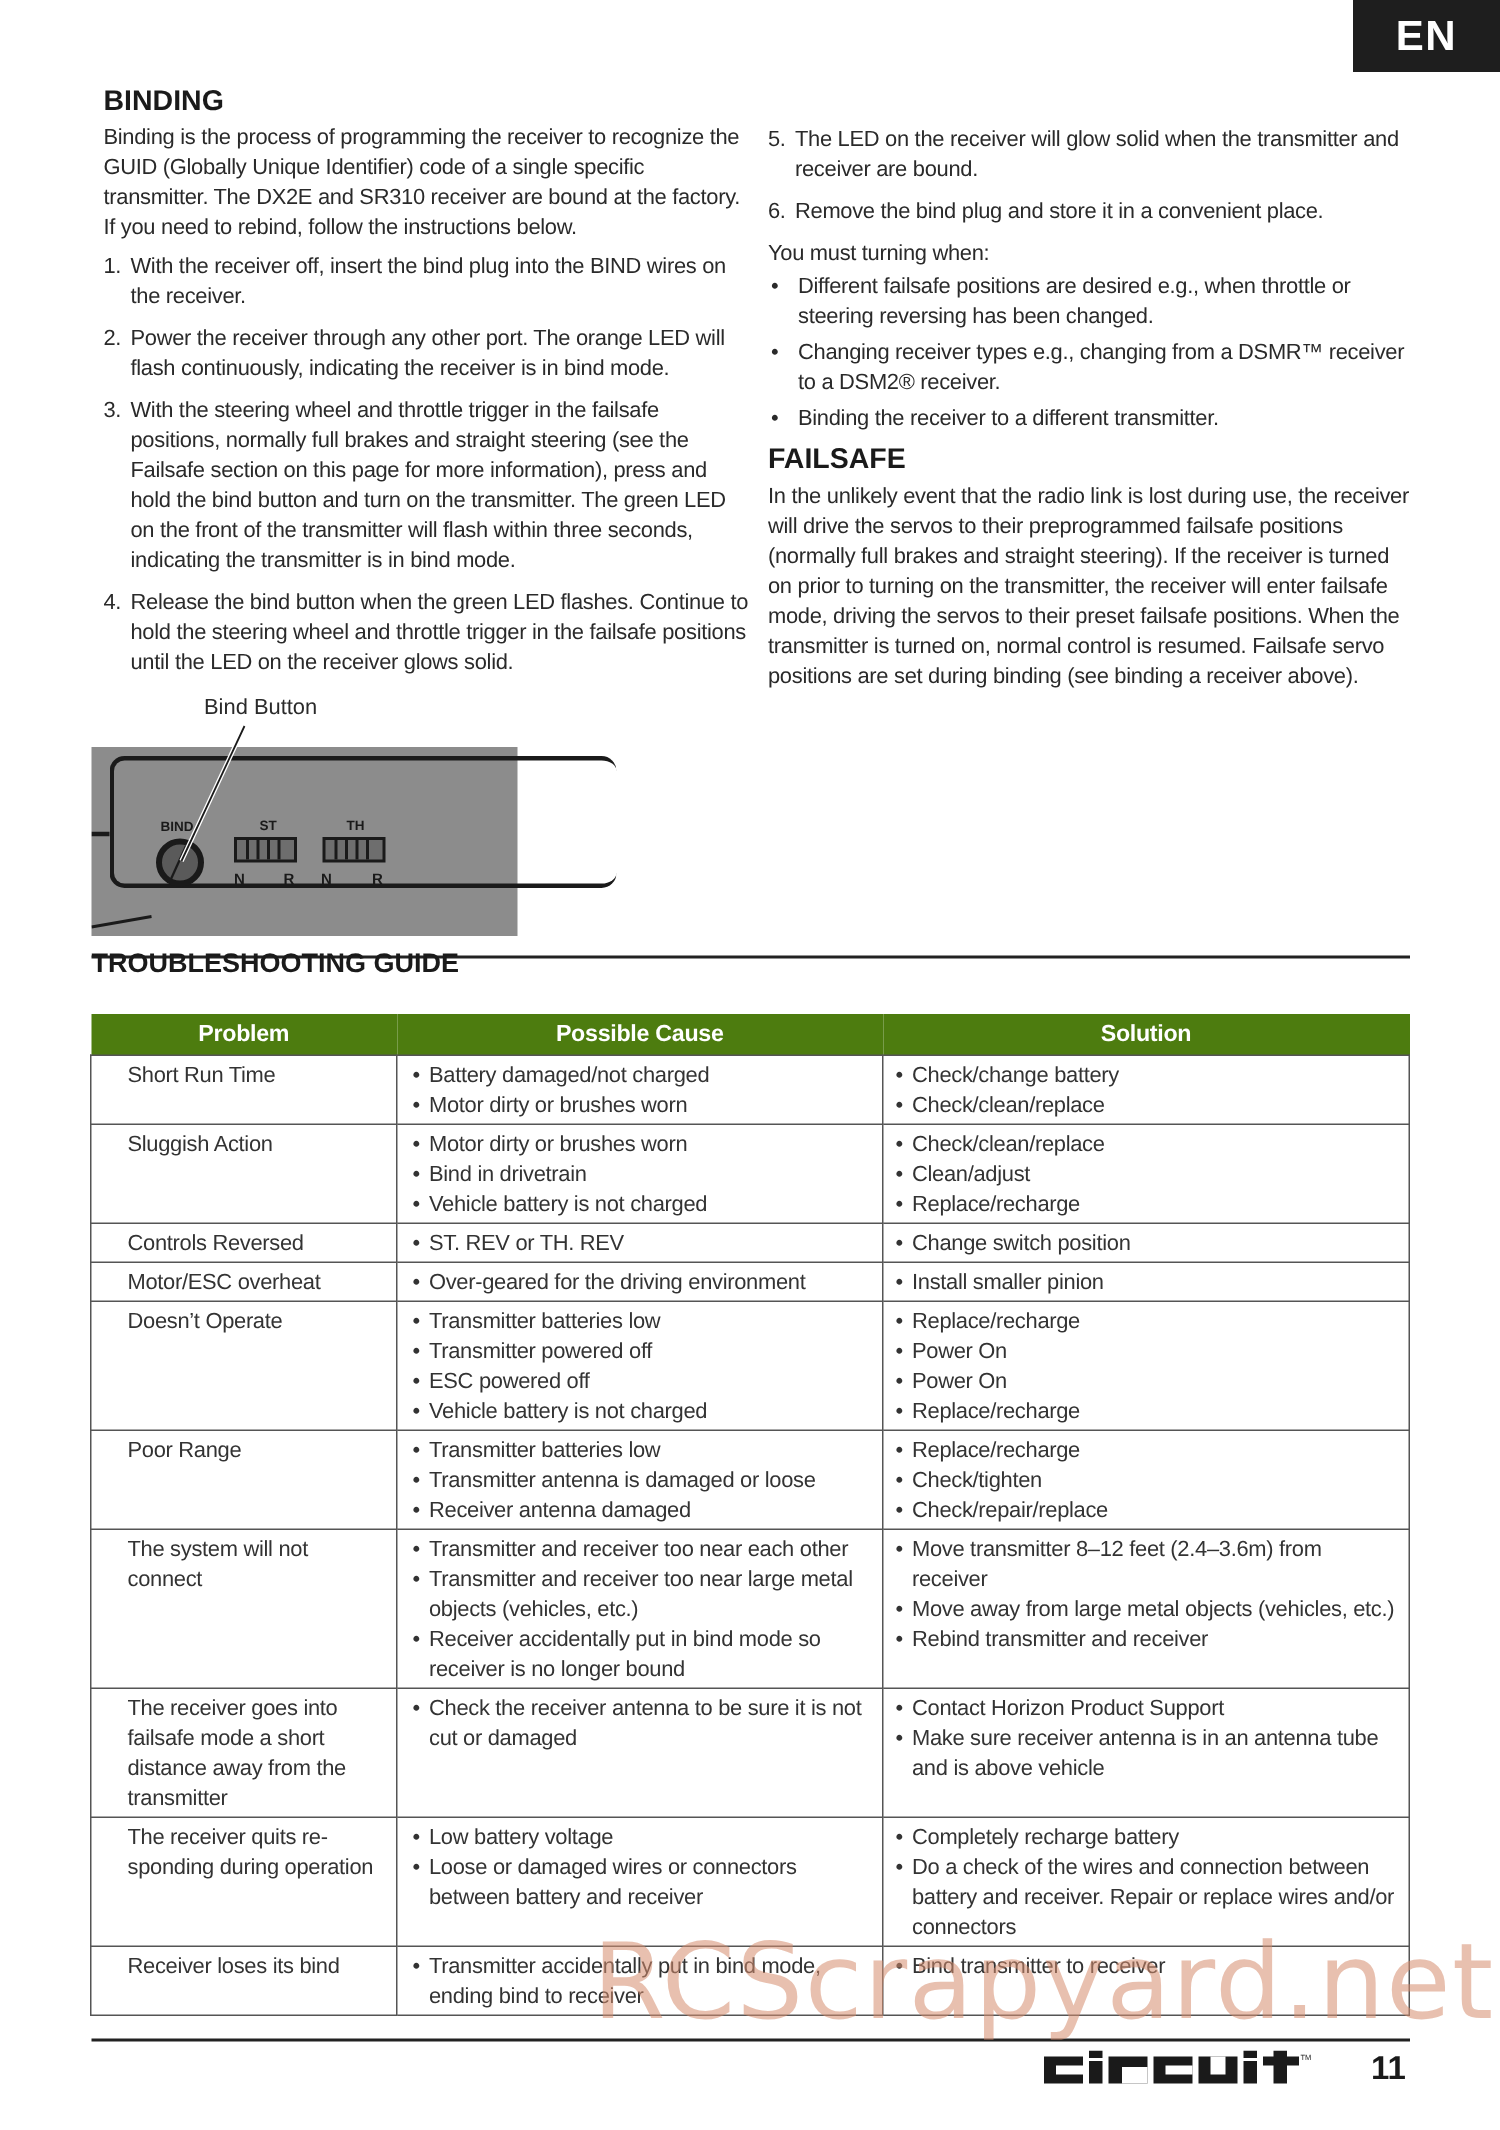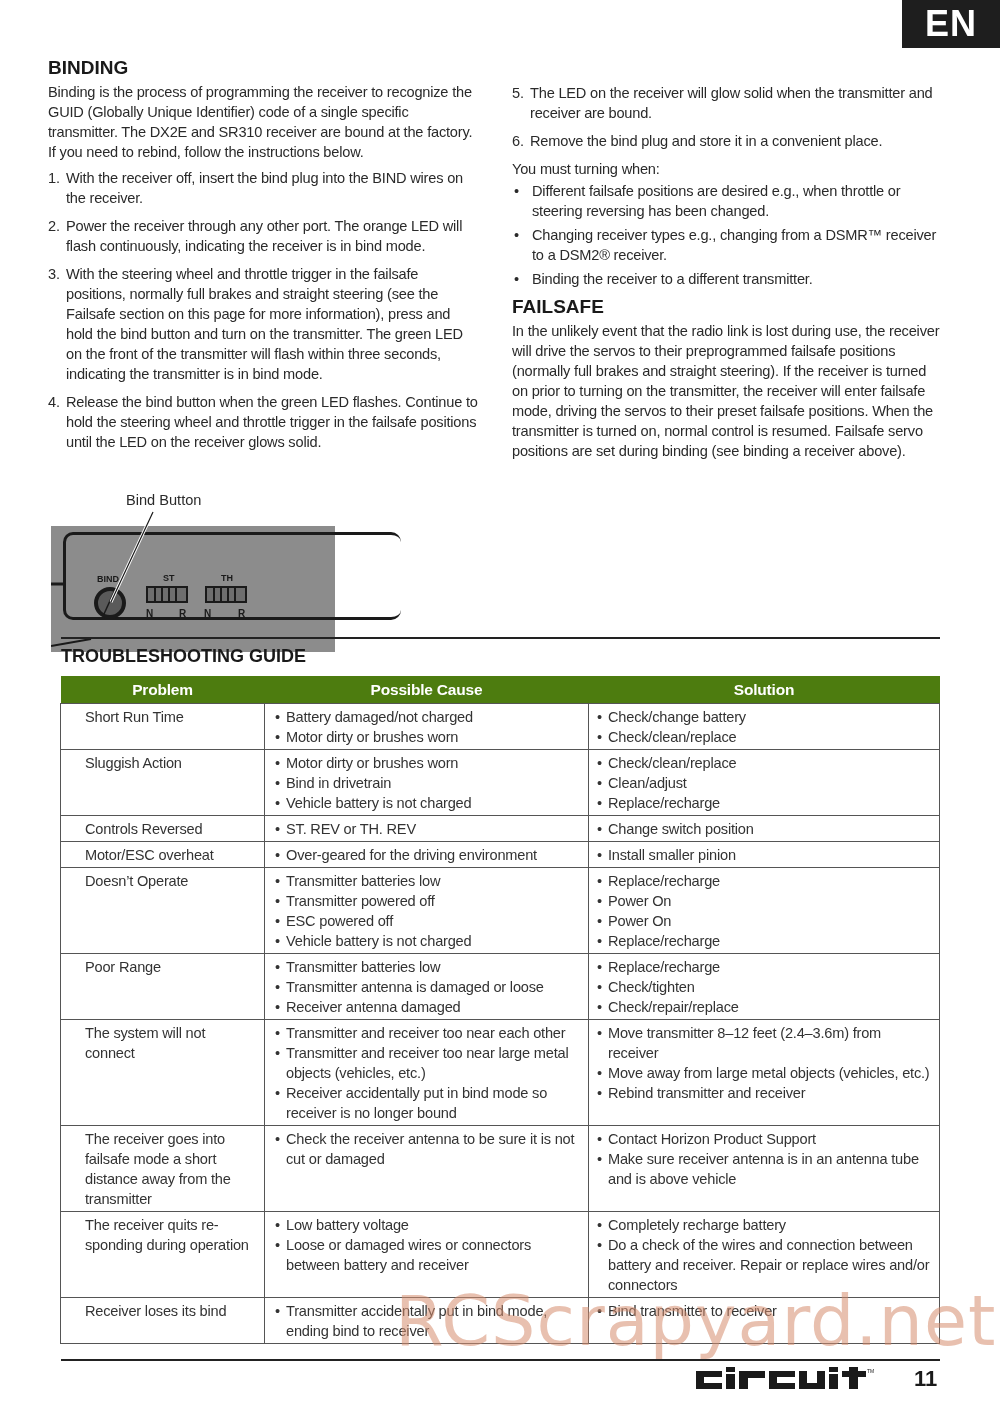--- a/index.html
+++ b/index.html
@@ -2,50 +2,50 @@
 <html><head>
 <meta charset="utf-8">
 <style>
   html, body { margin: 0; padding: 0; background: #ffffff; }
   body {
     width: 1000px; height: 1420px; position: relative; overflow: hidden;
     font-family: "Liberation Sans", sans-serif; color: #2a2a2a;
   }
   .lang-tab {
     position: absolute; top: 0; left: 902px; width: 98px; height: 48px;
-    background: #1e1e1e; color: #fff; font-weight: bold; font-size: 36px;
+    background: #1e1e1e; color: #fff; font-weight: bold; font-size: 28px;
     display: flex; align-items: center; justify-content: center; letter-spacing: 1px;
   }
   .col { position: absolute; font-size: 14.6px; line-height: 20px; letter-spacing: -0.2px; }
-  .col-left { left: 48px; top: 56px; width: 430px; }
+  .col-left { left: 69px; top: 56px; width: 430px; }
   .col-right { left: 512px; top: 83px; width: 432px; }
   h2.sec { margin: 0 0 2px 0; font-size: 19px; font-weight: bold; color: #1a1a1a; letter-spacing: 0; line-height: 24px; }
   p { margin: 0; }
   .step { display: flex; margin-top: 8px; }
   .step .num { flex: 0 0 18px; }
   .step .txt { flex: 1; }
   .bullet { display: flex; margin-top: 4px; }
   .bullet .dot { flex: 0 0 18px; padding-left: 2px; }
   .bullet .txt { flex: 1; }
   .mt8 { margin-top: 8px; }
   .mt6 { margin-top: 6px; }
 
-  .figure { position: absolute; left: 51px; top: 462px; width: 345px; height: 163px; margin-top: 28px; }
+  .figure { position: absolute; left: 61px; top: 462px; width: 345px; height: 163px; }
   .figure .caption { position: absolute; left: 75px; top: 2px; font-size: 14.6px; }
   .device {
     position: absolute; left: 0; top: 36px; width: 284px; height: 126px;
     background: #8c8c8c;
   }
   .device .panel {
     position: absolute; left: 12px; top: 6px; width: 335px; height: 82px;
     border: 3px solid #1a1a1a; border-radius: 10px; border-right: none;
   }
   .rule { position: absolute; left: 61px; width: 879px; height: 2px; background: #222; }
 
-  .ts-title { position: absolute; left: 61px; top: 646px; font-size: 18px; font-weight: bold; color: #1a1a1a; }
+  .ts-title { position: absolute; left: 61px; top: 632px; font-size: 18px; font-weight: bold; color: #1a1a1a; }
   table.ts {
     position: absolute; left: 60px; top: 676px; width: 880px;
     border-collapse: collapse; font-size: 14.6px; line-height: 20px; letter-spacing: -0.2px;
   }
   table.ts th {
     background: #4d7c0f; color: #fff; font-weight: bold; height: 27px; padding: 0;
     font-size: 15.5px; text-align: center;
   }
   table.ts td {
     border: 1px solid #555; vertical-align: top; padding: 3px 8px 2px 24px; color: #333;

